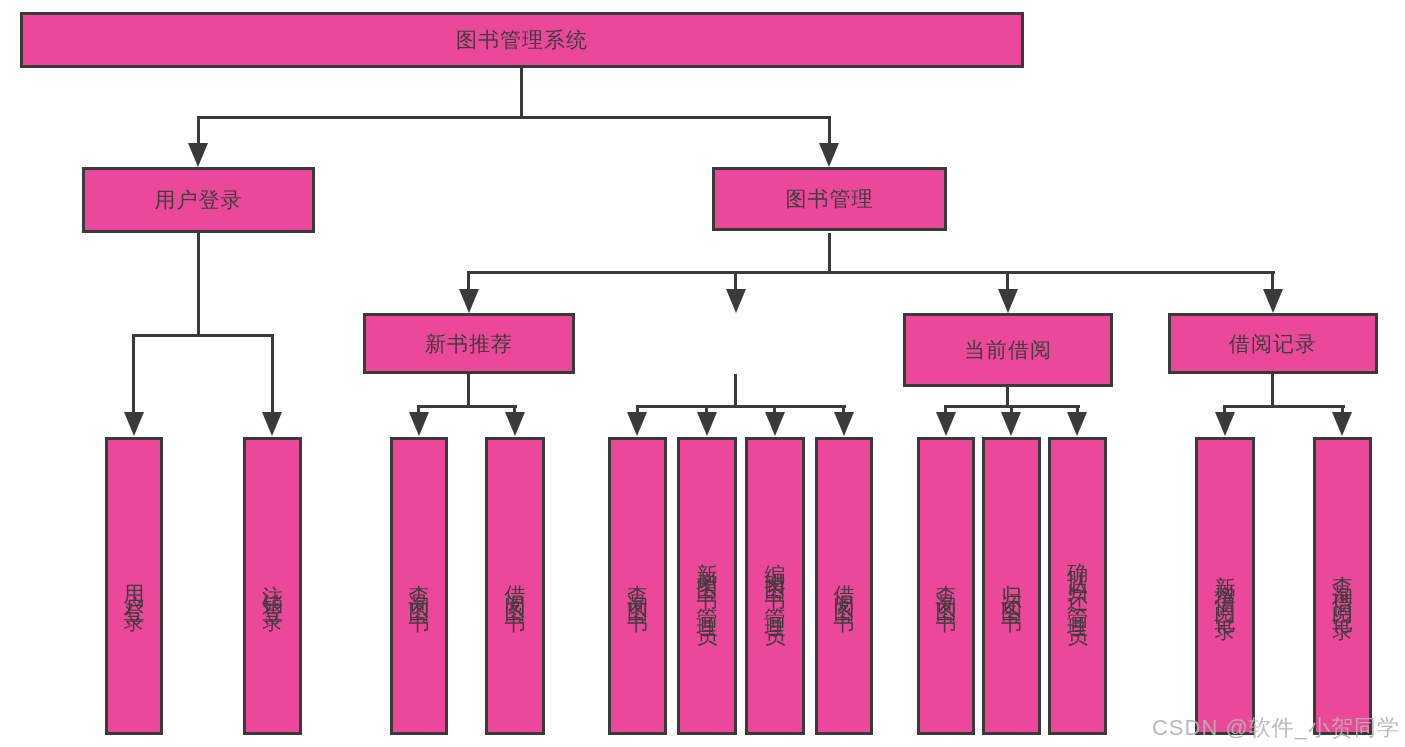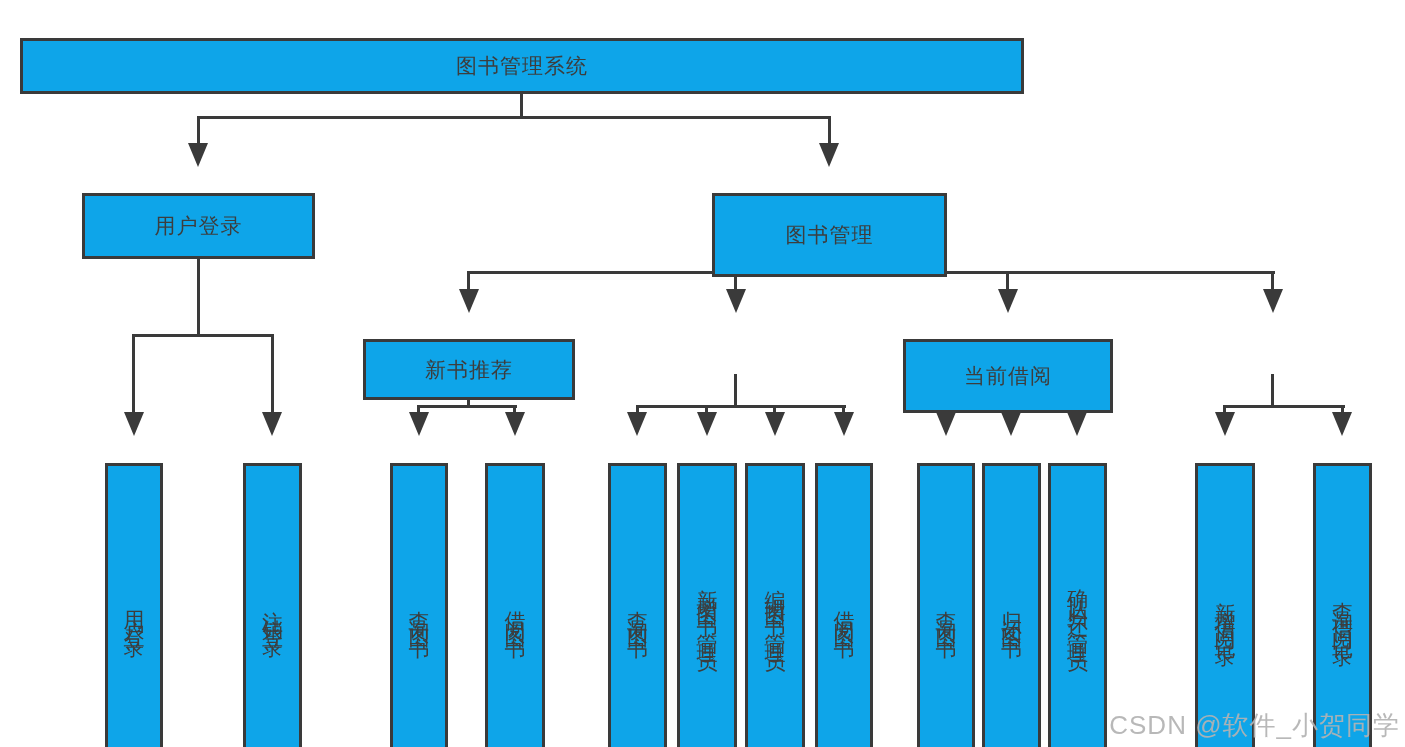--- a/index.html
+++ b/index.html
@@ -12,45 +12,44 @@
   .stage{
     position:relative;
     width:1405px;height:747px;
     background:var(--bg);
     overflow:hidden;
     font-family:"Liberation Sans","DejaVu Sans",sans-serif;
   }
   .box{
     position:absolute;
     box-sizing:border-box;
-    background:#0ea5e9;
+    background:#ec4899;
     border:3px solid var(--line);
     display:flex;align-items:center;justify-content:center;
     color:var(--text);
     font-size:21px;
     letter-spacing:1px;
-    margin-top:26px;
   }
   .vbox{
     writing-mode:vertical-rl;
     letter-spacing:9px;
     font-size:21px;
   }
   .vl{position:absolute;width:3px;background:var(--line);}
   .hl{position:absolute;height:3px;background:var(--line);}
   .ah{
     position:absolute;width:0;height:0;
     border-left:10px solid transparent;
     border-right:10px solid transparent;
     border-top:24px solid var(--line);
   }
   .watermark{
     position:absolute;
     right:5px;bottom:4px;
-    font-size:26px;
+    font-size:22px;
     color:var(--wm);
     opacity:.92;
     letter-spacing:1px;
     white-space:nowrap;
   }
 </style>
 </head>
 <body>
 
 <div class="stage">
@@ -110,24 +109,25 @@
   <div class="vl" style="left:1271px;top:374px;height:32px"></div>
   <div class="hl" style="left:1223px;top:405px;width:122px"></div>
   <div class="vl" style="left:1223px;top:408px;height:6px"></div>
   <div class="ah" style="left:1215px;top:412px"></div>
   <div class="vl" style="left:1341px;top:408px;height:6px"></div>
   <div class="ah" style="left:1332px;top:412px"></div>
 
   <div class="box" style="left:20px;top:12px;width:1004px;height:56px">图书管理系统</div>
 
   <div class="box" style="left:82px;top:167px;width:233px;height:66px">用户登录</div>
-  <div class="box" style="left:712px;top:167px;width:235px;height:84px">图书管理</div>
+  <div class="box" style="left:712px;top:167px;width:235px;height:64px">图书管理</div>
 
   <div class="box" style="left:363px;top:313px;width:212px;height:61px">新书推荐</div>
   <div class="box" style="left:903px;top:313px;width:210px;height:74px">当前借阅</div>
+  <div class="box" style="left:1168px;top:313px;width:210px;height:61px">借阅记录</div>
 
   <div class="box vbox" style="left:105px;top:437px;width:58px;height:298px">用户登录</div>
   <div class="box vbox" style="left:243px;top:437px;width:59px;height:298px">注销登录</div>
 
   <div class="box vbox" style="left:390px;top:437px;width:58px;height:298px">查询图书</div>
   <div class="box vbox" style="left:485px;top:437px;width:60px;height:298px">借阅图书</div>
 
   <div class="box vbox" style="left:608px;top:437px;width:59px;height:298px">查询图书</div>
   <div class="box vbox" style="left:677px;top:437px;width:60px;height:298px">新增图书（管理员）</div>
   <div class="box vbox" style="left:745px;top:437px;width:60px;height:298px">编辑图书（管理员）</div>

